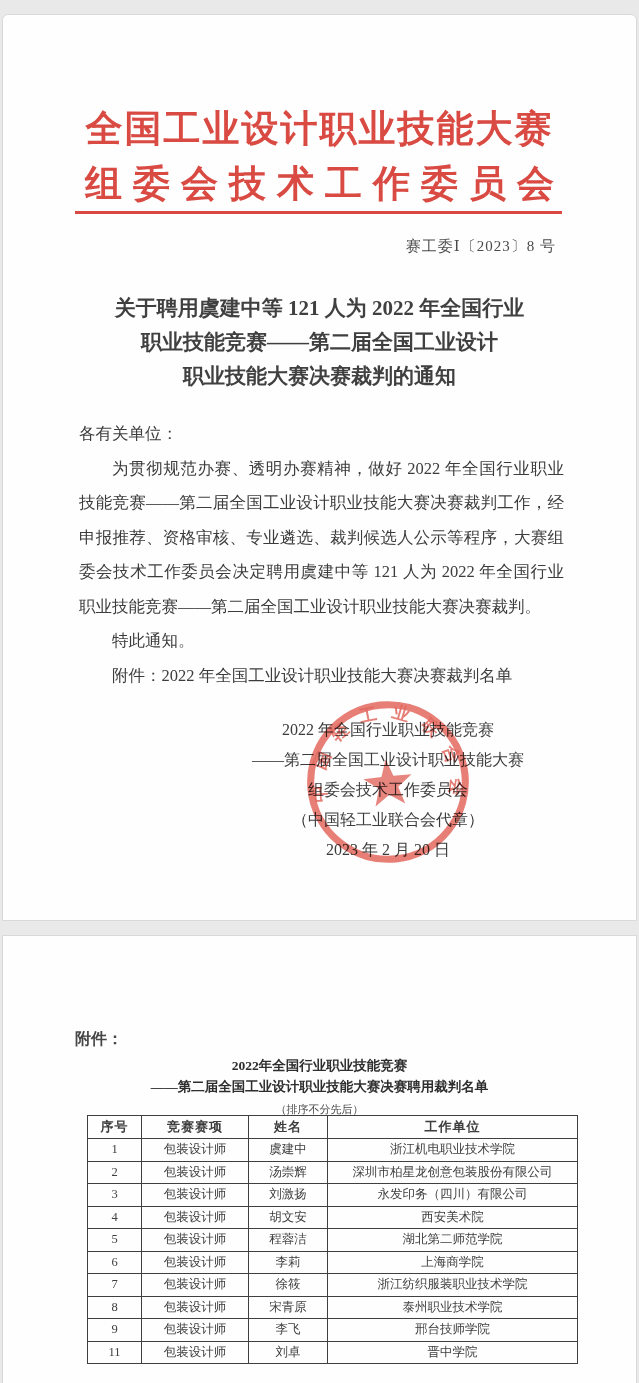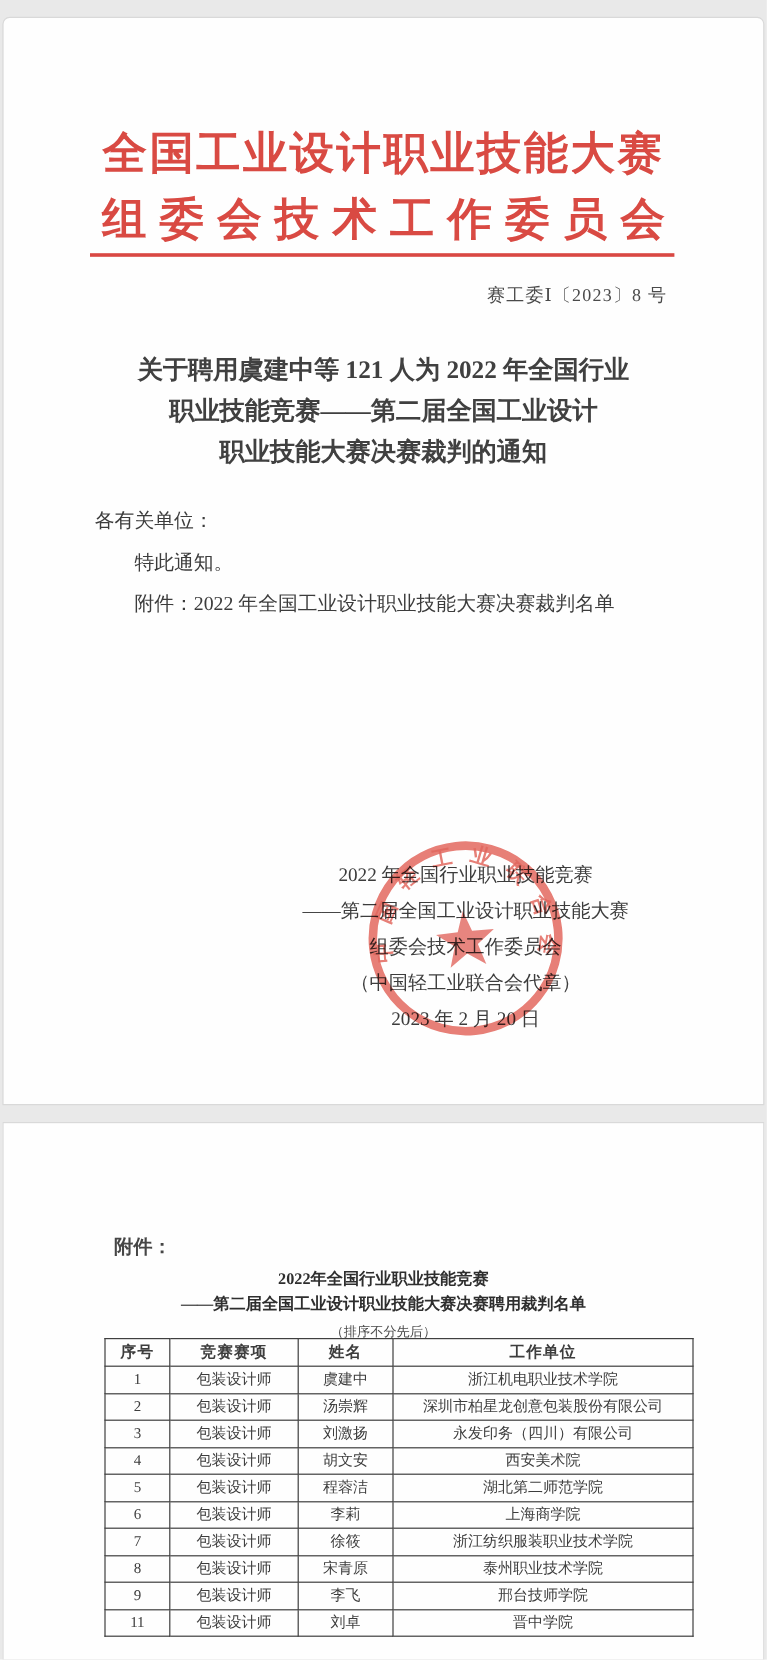--- a/index.html
+++ b/index.html
@@ -35,21 +35,21 @@
   .signature{
     position:absolute;top:700px;left:150px;width:470px;text-align:center;
     font-size:16px;line-height:30px;color:#3c3c3c;
   }
   .seal{
     position:absolute;left:296px;top:678px;width:178px;height:178px;
     mix-blend-mode:multiply;opacity:.88;transform:rotate(-6deg);
     pointer-events:none;
   }
   
-  .attach-label{position:absolute;top:93px;left:92px;font-size:16px;font-weight:600;color:#464646;text-align:right;}
+  .attach-label{position:absolute;top:93px;left:72px;font-size:16px;font-weight:600;color:#464646;text-align:right;}
   .tbl-title{position:absolute;left:0;right:0;text-align:center;font-weight:bold;font-size:13.5px;color:#2e2e2e;}
   #tblTitle1{top:121px;}
   #tblTitle2{top:142px;}
   .order-note{position:absolute;top:166px;left:0;right:0;text-align:center;font-size:11px;color:#4a4a4a;}
   table.judges{
     position:absolute;top:179px;left:84px;width:490px;
     border-collapse:collapse;table-layout:fixed;
     font-size:12.5px;color:#3d3d3d;
   }
   table.judges th,table.judges td{
@@ -72,20 +72,21 @@
   <div class="doc-number">赛工委Ⅰ〔2023〕8 号</div>
 
   <div class="doc-title">
     <div>关于聘用虞建中等 121 人为 2022 年全国行业</div>
     <div>职业技能竞赛——第二届全国工业设计</div>
     <div>职业技能大赛决赛裁判的通知</div>
   </div>
 
   <div class="body-text">
     <div>各有关单位：</div>
+    <div class="indent">为贯彻规范办赛、透明办赛精神，做好 2022 年全国行业职业技能竞赛——第二届全国工业设计职业技能大赛决赛裁判工作，经申报推荐、资格审核、专业遴选、裁判候选人公示等程序，大赛组委会技术工作委员会决定聘用虞建中等 121 人为 2022 年全国行业职业技能竞赛——第二届全国工业设计职业技能大赛决赛裁判。</div>
     <div class="indent">特此通知。</div>
     <div class="indent">附件：2022 年全国工业设计职业技能大赛决赛裁判名单</div>
   </div>
 
   <div class="signature">
     <div>2022 年全国行业职业技能竞赛</div>
     <div>——第二届全国工业设计职业技能大赛</div>
     <div>组委会技术工作委员会</div>
     <div>（中国轻工业联合会代章）</div>
     <div>2023 年 2 月 20 日</div>

